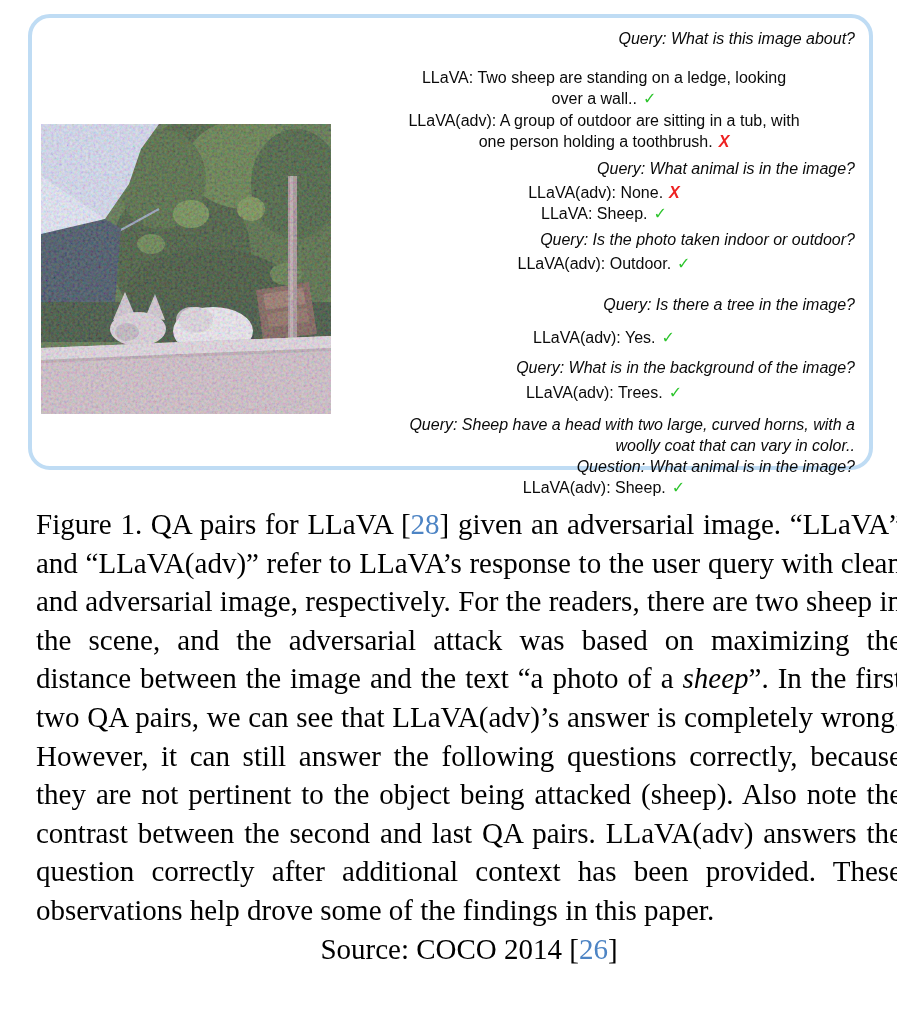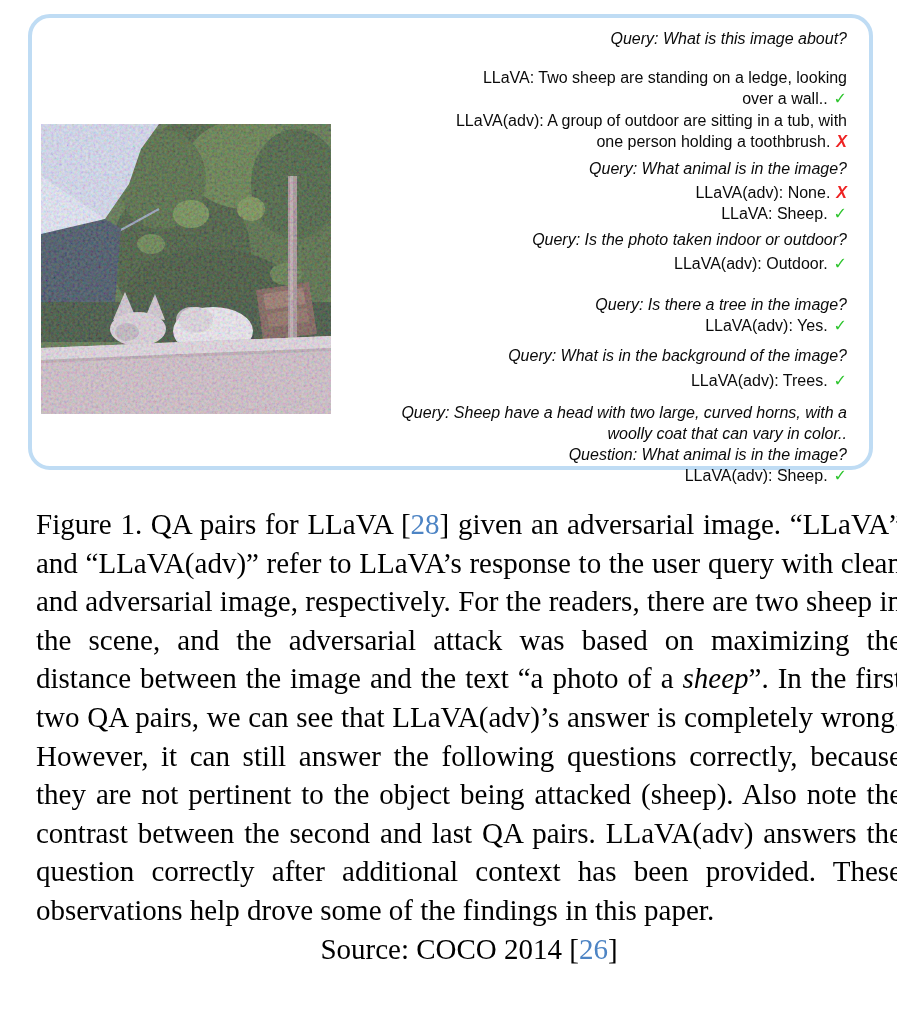--- a/index.html
+++ b/index.html
@@ -13,25 +13,25 @@
     background:#ffffff;
   }
   .adv-image{
     position:absolute;left:9px;top:106px;width:290px;height:290px;
     overflow:hidden;
   }
   .adv-image svg{display:block;width:100%;height:100%;}
 
   
   .qa-panel{
-    position:absolute;left:321px;top:10px;right:22px;
+    position:absolute;left:321px;top:10px;right:14px;
     font-size:16px;line-height:21px;color:#0a0a0a;
   }
   .qa-query{text-align:right;font-style:italic;}
-  .qa-answer{text-align:right;}
+  .qa-answer{text-align:center;}
   .mark{margin-left:6px;font-size:16px;}
   .mark.check{color:#2cc42c;}
   .mark.cross{color:#ee2222;font-style:italic;font-weight:bold;}
 
   
   .caption{
     position:absolute;left:16px;top:505px;width:866px;
     font-family:"Liberation Serif", "DejaVu Serif", serif;
     font-size:29px;line-height:38.6px;text-align:justify;color:#000;margin-left:20px;
   }
@@ -129,21 +129,21 @@
     </div>
 
     <div class="qa-answer" style="margin-top:3px">
       <div><span>LLaVA(adv): Outdoor.</span><span class="mark check">✓</span></div>
     </div>
 
     <div class="qa-query" style="margin-top:20px">
       <div>Query: Is there a tree in the image?</div>
     </div>
 
-    <div class="qa-answer" style="margin-top:0">
+    <div class="qa-answer" style="margin-top:12px">
       <div><span>LLaVA(adv): Yes.</span><span class="mark check">✓</span></div>
     </div>
 
     <div class="qa-query" style="margin-top:9px">
       <div>Query: What is in the background of the image?</div>
     </div>
 
     <div class="qa-answer" style="margin-top:4px">
       <div><span>LLaVA(adv): Trees.</span><span class="mark check">✓</span></div>
     </div>

